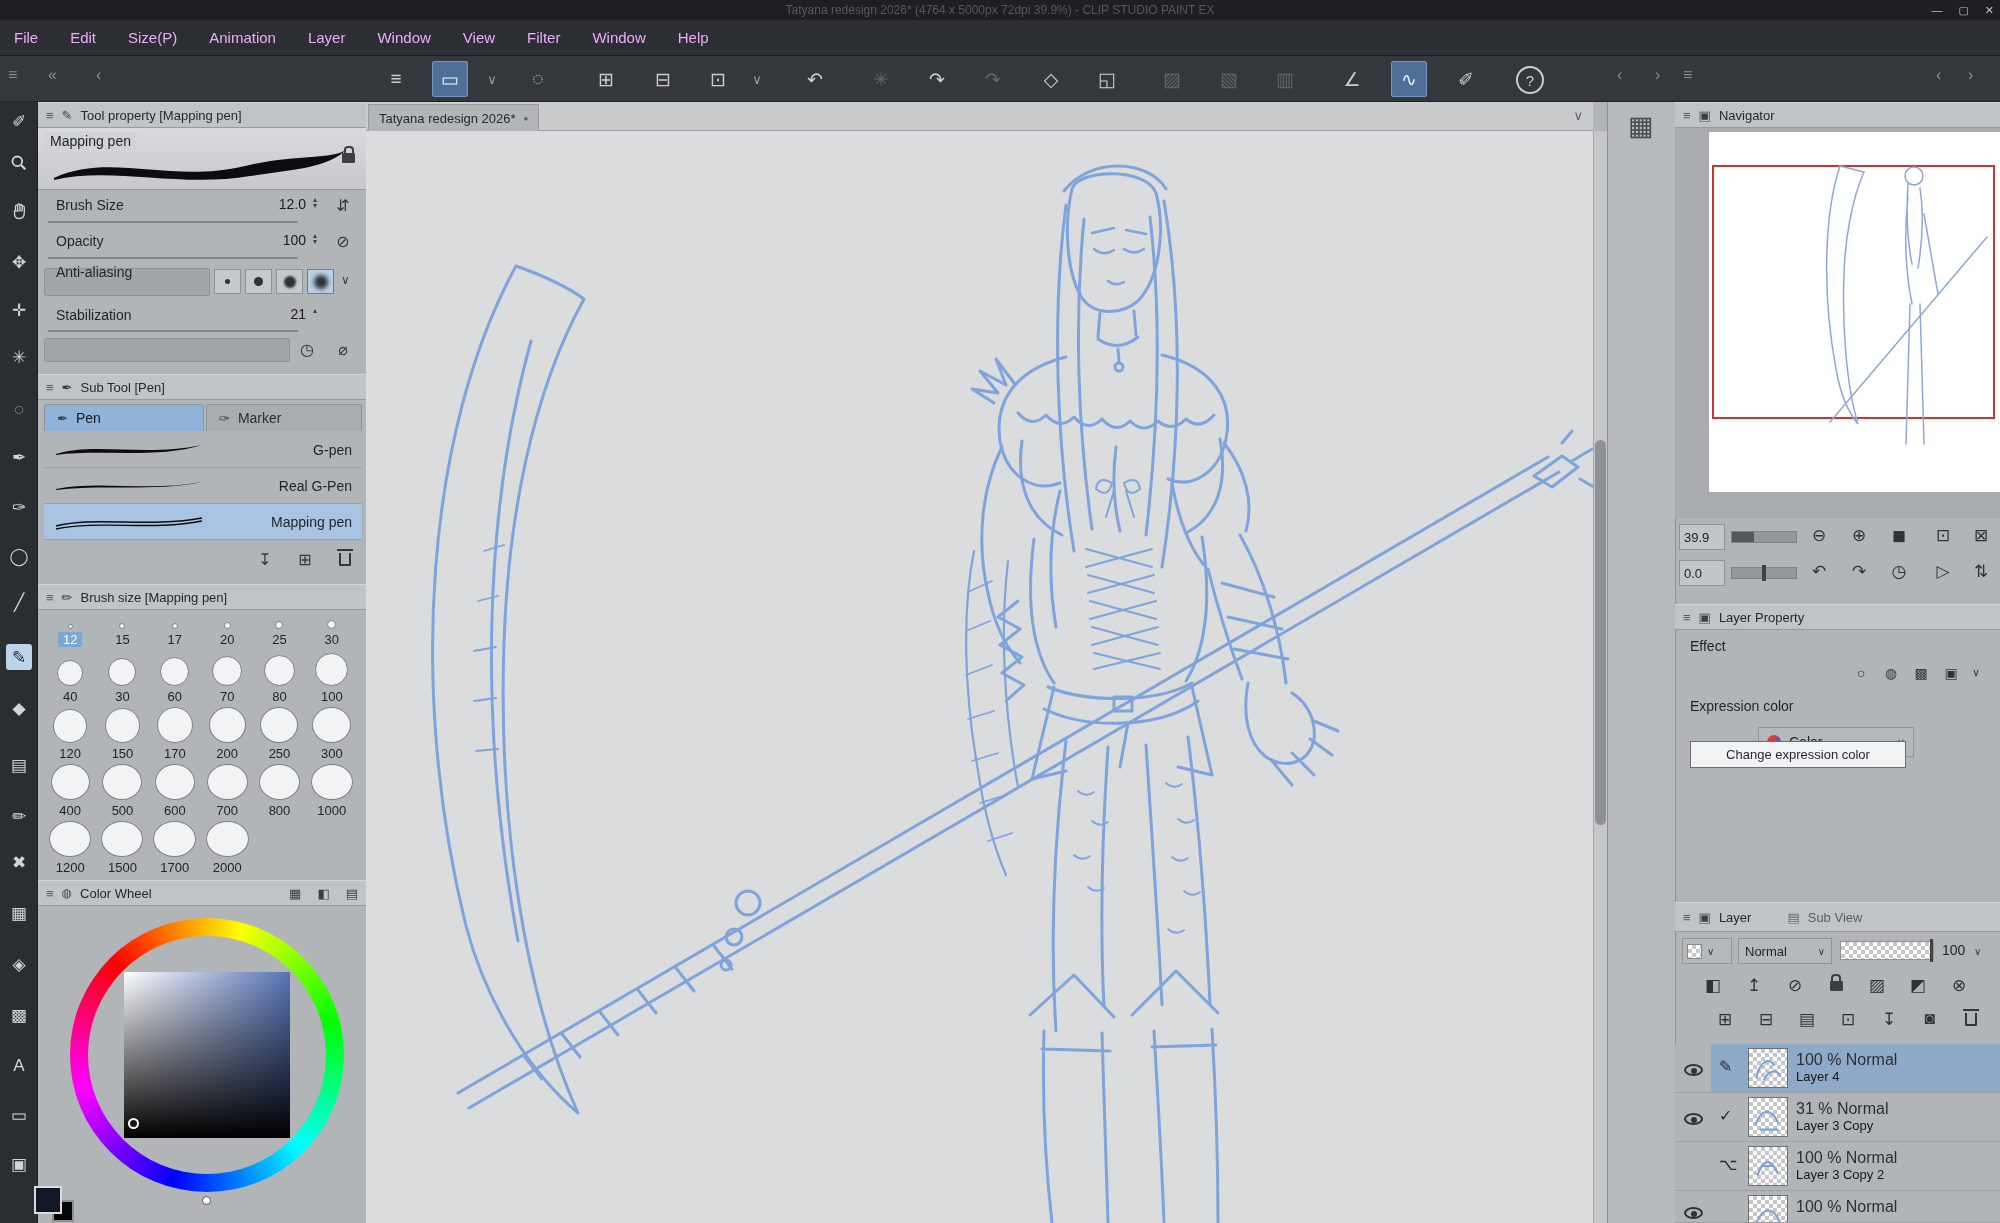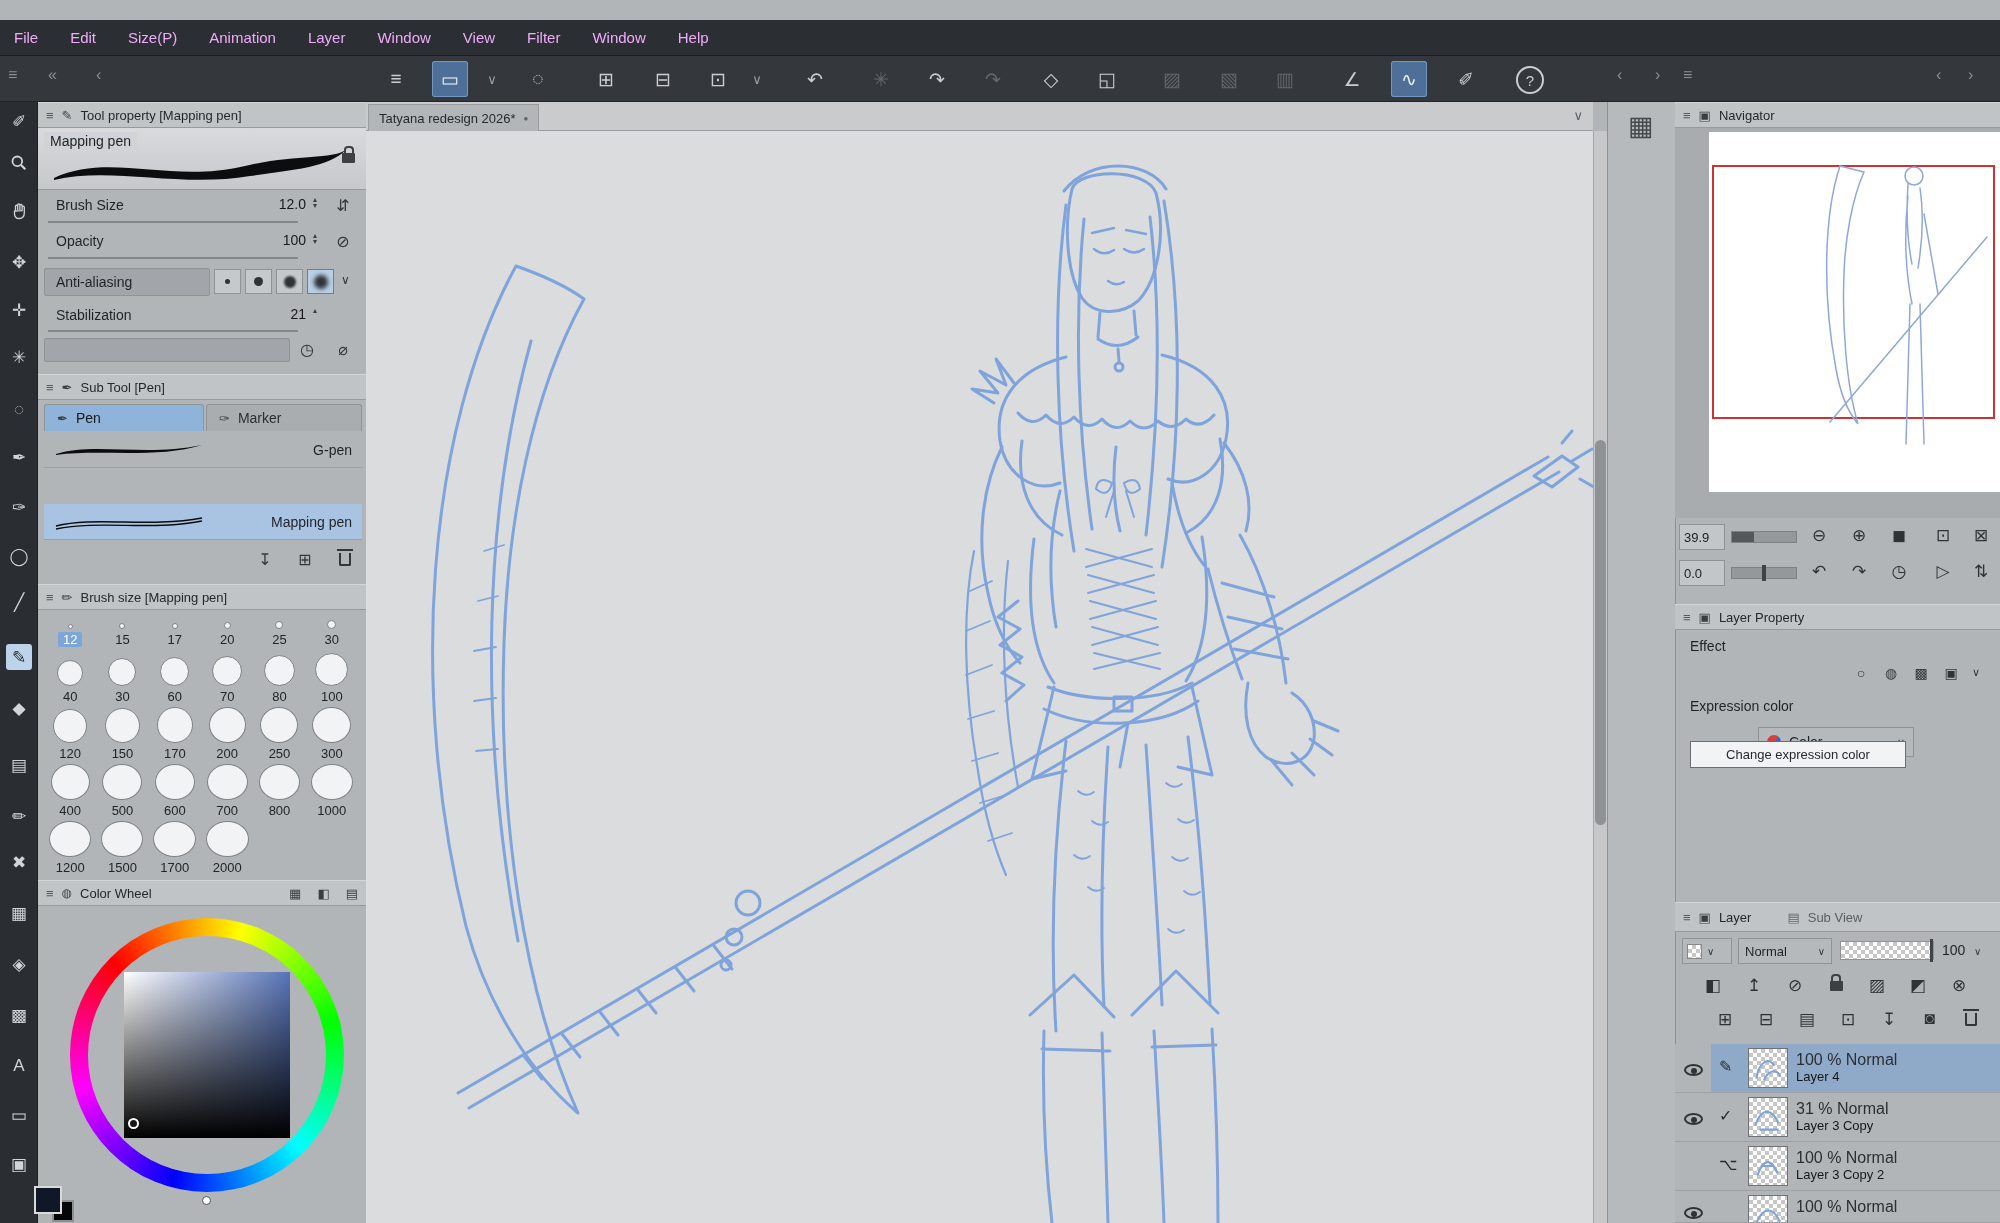--- a/index.html
+++ b/index.html
@@ -61,20 +61,28 @@
 .l1{position:absolute;left:121px;top:7px;font-size:16px;color:#2b2f33}
 .l2{position:absolute;left:121px;top:25px;font-size:13px;color:#14171a}
 .tooltip{position:absolute;background:#f2f3f5;border:1px solid #6a6e72;font-size:13px;color:#26292d;display:flex;align-items:center;justify-content:center;z-index:5}
 .divider-v{position:absolute;width:1px;background:#8d9194}
 </style>
 </head>
 <body>
 
 <div id="app">
 
+  <div class="abs titlebar">
+    <span class="t">Tatyana redesign 2026* (4764 x 5000px 72dpi 39.9%)  - CLIP STUDIO PAINT EX</span>
+    <span class="winbtns">
+      <span>—</span>
+      <span>▢</span>
+      <span>✕</span>
+    </span>
+  </div>
 
   <div class="abs menubar">
     <span>File</span>
     <span>Edit</span>
     <span>Size(P)</span>
     <span>Animation</span>
     <span>Layer</span>
     <span>Window</span>
     <span>View</span>
     <span>Filter</span>
@@ -171,21 +179,21 @@
   <div class="hline" style="left:48px;top:221px;width:250px"></div>
   <span class="lbl" style="left:56px;top:233px">Opacity</span>
   <span class="val" style="left:246px;top:232px;width:60px">100</span>
   <span class="spin" style="left:313px;top:233px">
       <span>▴</span>
       <span>▾</span>
     </span>
   <span class="sideicon" style="left:330px;top:228px">⊘</span>
   <div class="hline" style="left:48px;top:257px;width:250px"></div>
   <div class="recess" style="left:44px;top:268px;width:166px;height:28px"></div>
-  <span class="lbl" style="left:56px;top:274px">Anti-aliasing</span>
+  <span class="lbl" style="left:56px;top:264px">Anti-aliasing</span>
   <span class="aabtn" style="left:214px;top:269px">
       <span class="d" style="width:5px;height:5px"></span>
     </span>
   <span class="aabtn" style="left:245px;top:269px">
       <span class="d" style="width:9px;height:9px"></span>
     </span>
   <span class="aabtn" style="left:276px;top:269px">
       <span class="d" style="width:12px;height:12px;filter:blur(1px)"></span>
     </span>
   <span class="aabtn sel" style="left:307px;top:269px">
@@ -213,20 +221,26 @@
   </div>
   <div class="sttab" style="left:206px;top:404px;width:156px">
     <span class="picon">✑</span>
     <span>Marker</span>
   </div>
   <div class="strow" style="top:432px">
     <svg width="150" height="20" viewBox="0 0 150 20">
         <path d="M2 14 C40 2 92 17 148 5 C104 19 44 9 2 15 Z" fill="#0b0c0d"></path>
       </svg>
     <span>G-pen</span>
+  </div>
+  <div class="strow" style="top:468px">
+    <svg width="150" height="20" viewBox="0 0 150 20">
+        <path d="M2 13 C44 4 96 16 148 6 C100 16 46 8 2 14 Z" fill="#0b0c0d"></path>
+      </svg>
+    <span>Real G-Pen</span>
   </div>
   <div class="strow sel" style="top:504px">
     <svg width="150" height="20" viewBox="0 0 150 20">
         <path d="M2 14 C40 4 95 16 148 6 M2 17 C46 8 98 19 148 9" fill="none" stroke="#0b0c0d" stroke-width="1.4"></path>
       </svg>
     <span>Mapping pen</span>
   </div>
   <span class="sideicon" style="left:252px;top:546px">↧</span>
   <span class="sideicon" style="left:292px;top:546px">⊞</span>
   <span class="sideicon" style="left:332px;top:544px">

